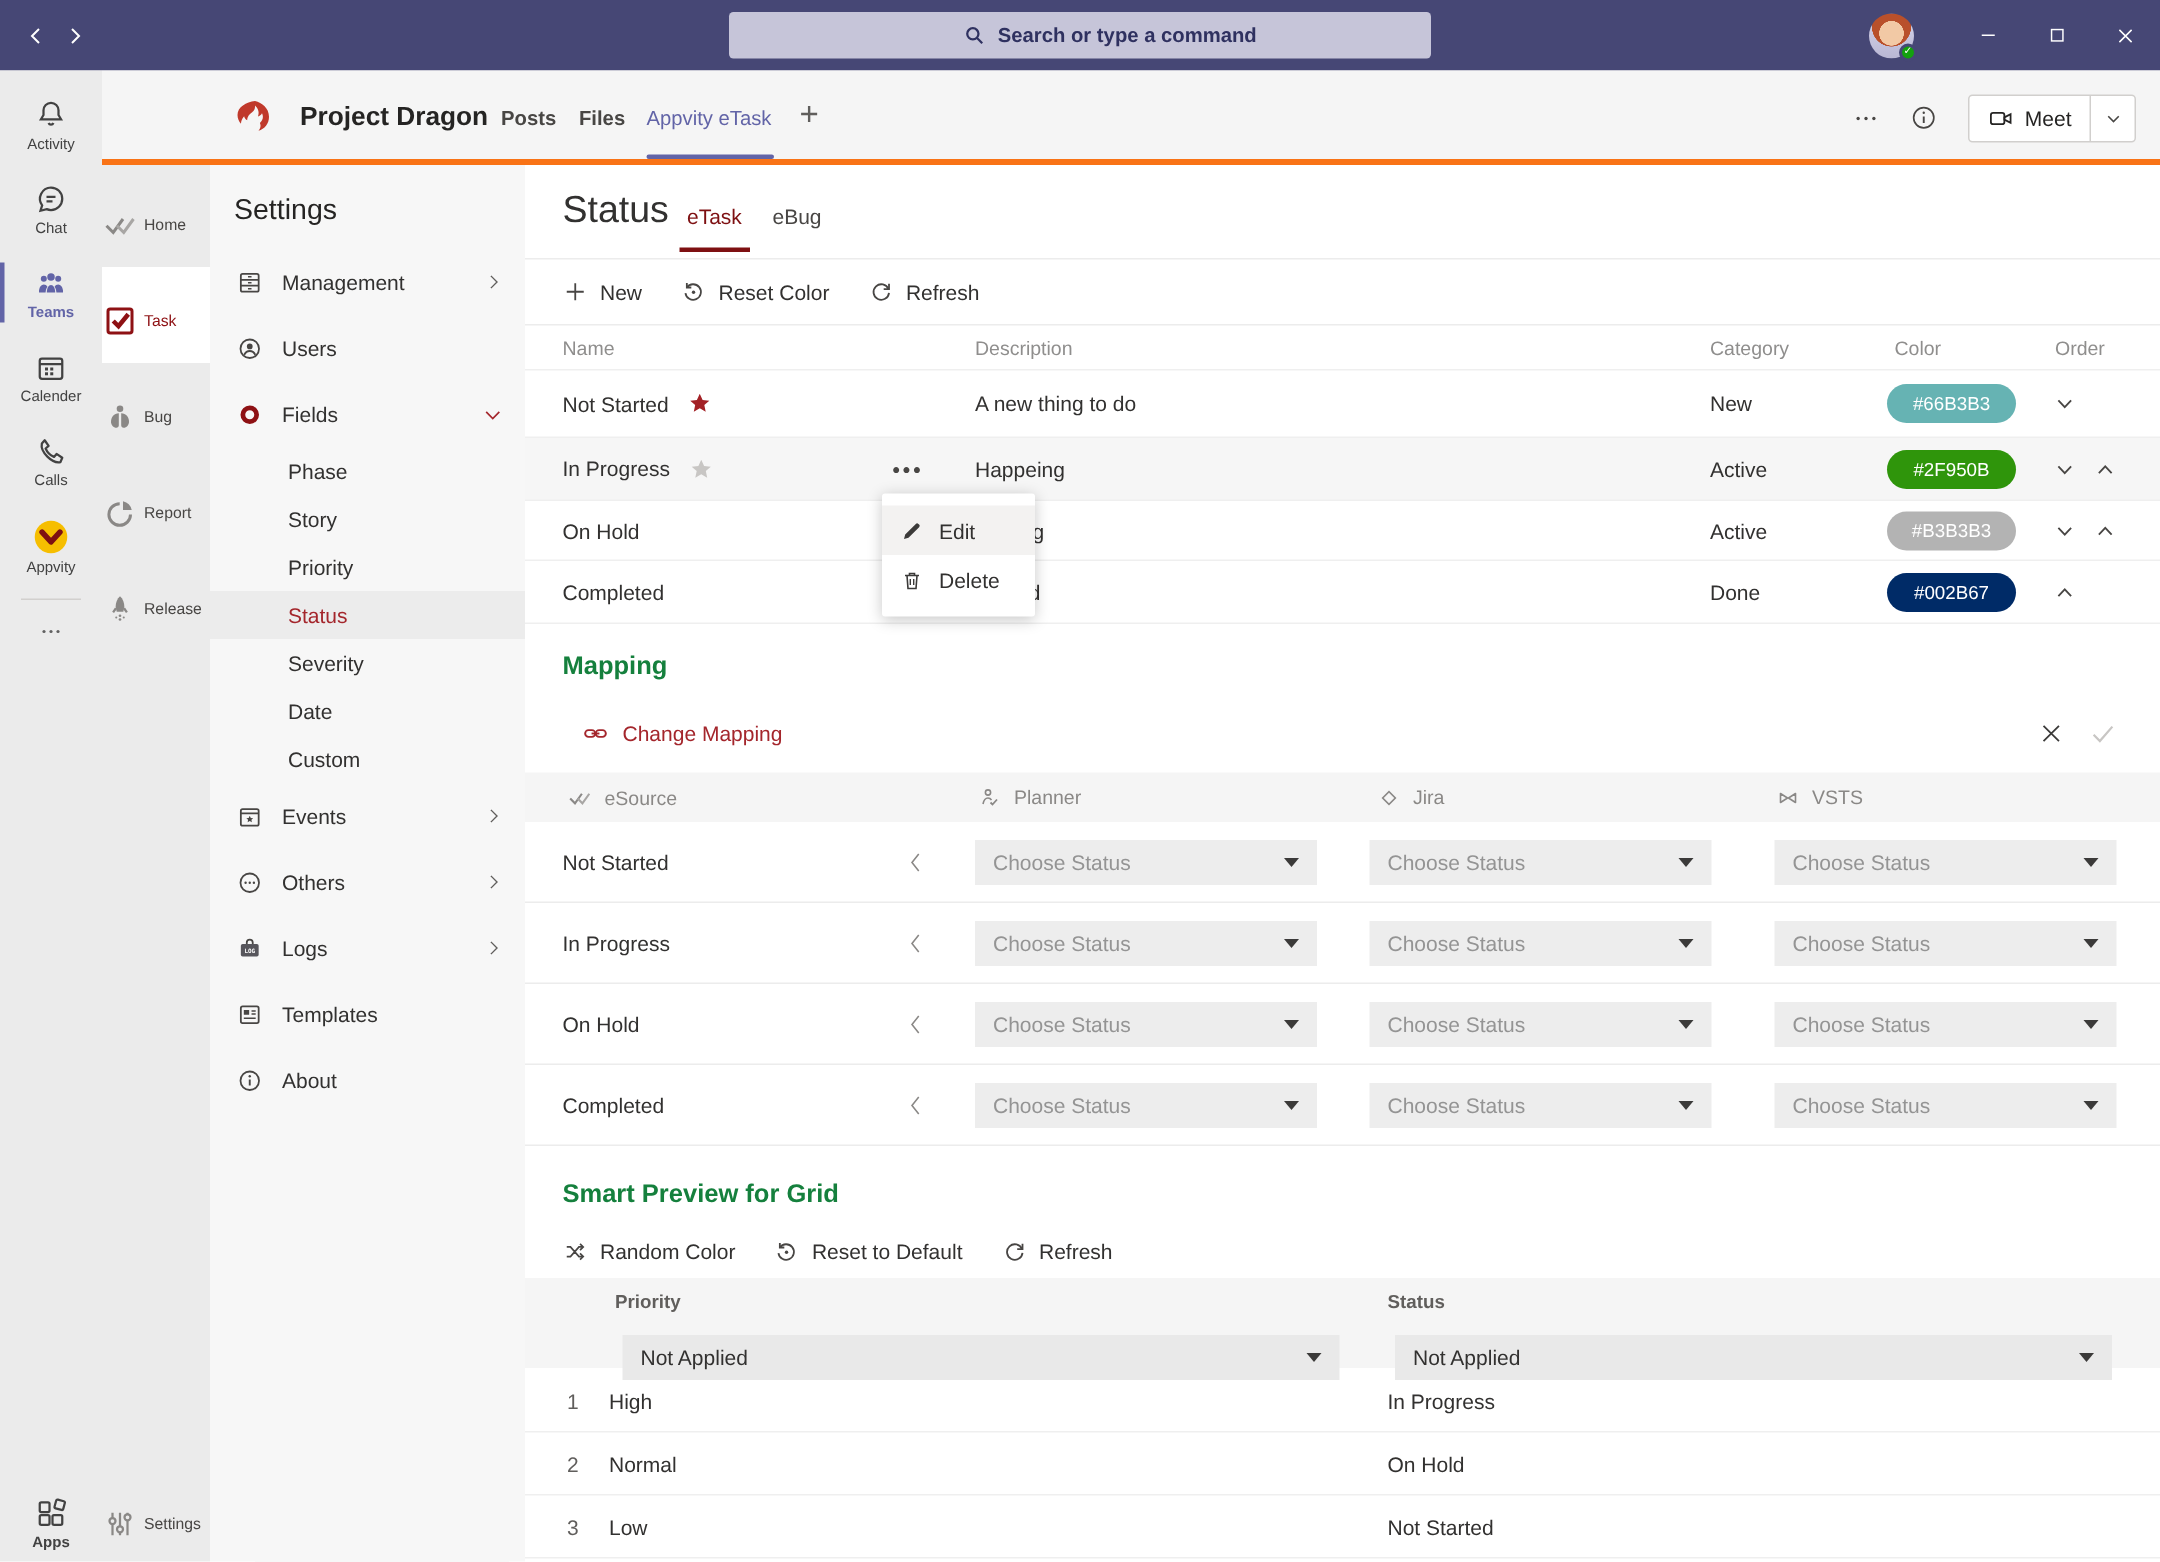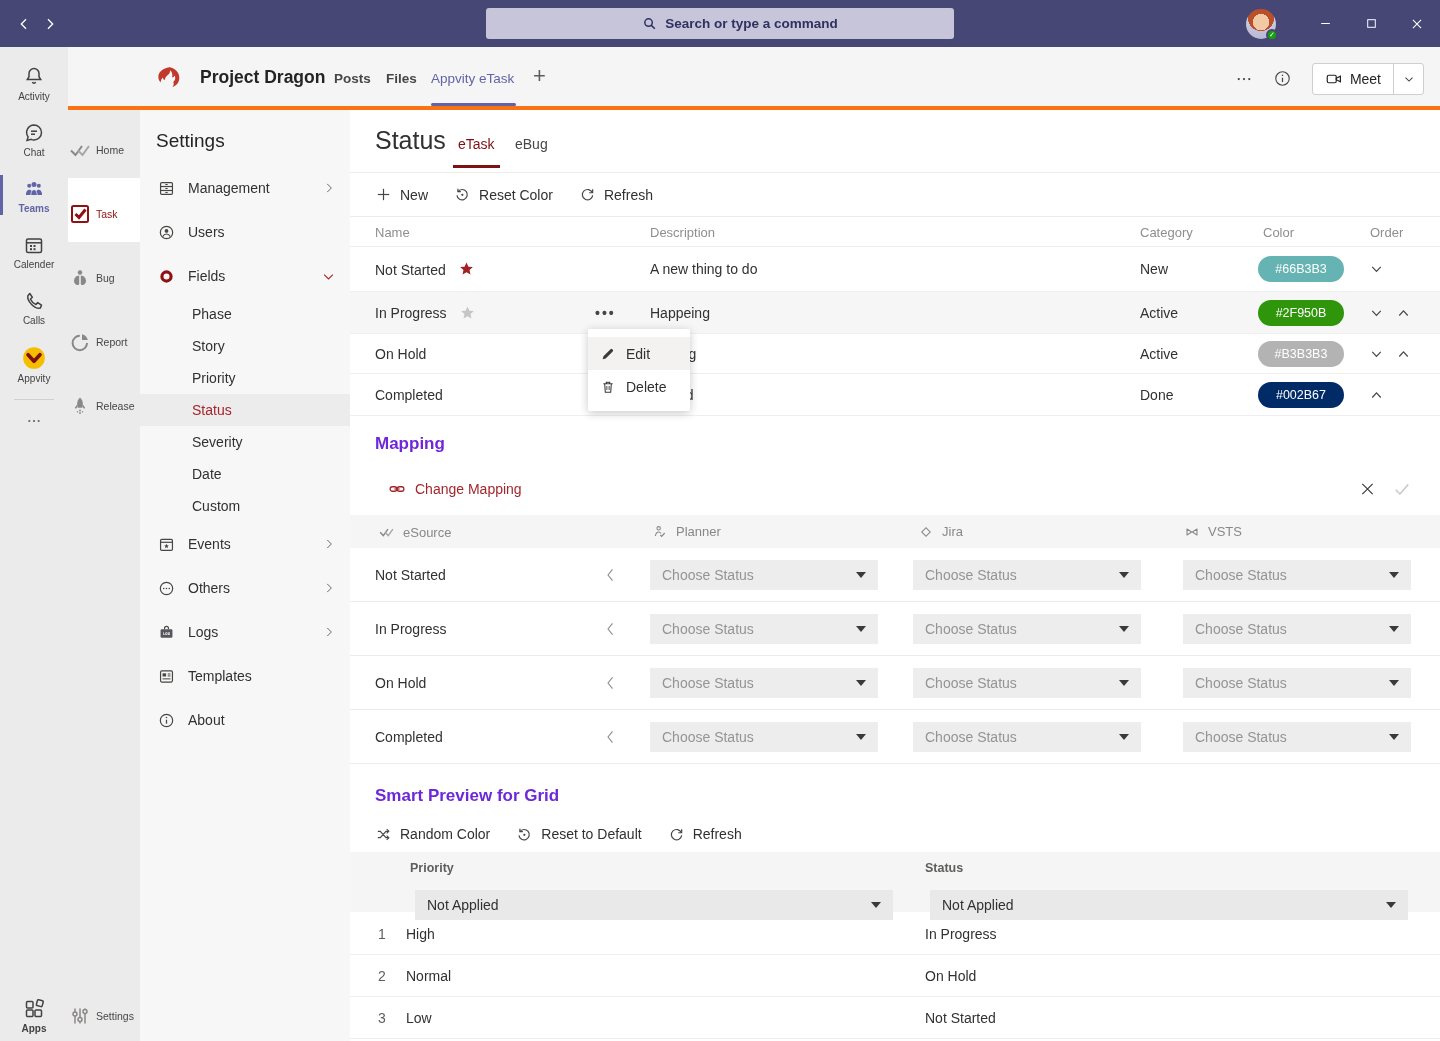--- a/index.html
+++ b/index.html
@@ -79,21 +79,21 @@
   .row { border-bottom:1px solid #efefef; }
   .row.hovered { background:#f6f6f6; }
   .more-trigger { position:absolute; left:245px; top:50%; transform:translateY(-50%); letter-spacing:2px; font-weight:bold; color:#484644; cursor:pointer; font-size:14px; }
 
   
   .ctx-menu { position:absolute; left:588px; top:329px; width:102px; background:#fff; border-radius:2px; box-shadow:0 2px 10px rgba(0,0,0,.22); padding:8px 0; z-index:40; }
   .ctx-item { height:33px; display:flex; align-items:center; gap:10px; padding-left:12px; font-size:14px; color:#323130; cursor:pointer; }
   .ctx-item.hl { background:#f3f2f1; }
 
   
-  .sec-title { position:absolute; left:25px; font-size:17px; font-weight:bold; color:#6d28d9; }
+  .sec-title { position:absolute; left:25px; font-size:17px; font-weight:bold; color:#15803d; }
   .link-red { display:flex; align-items:center; gap:9px; color:#a4262c; font-size:14px; cursor:pointer; }
   .map-head { background:#f5f5f5; }
   .map-col { position:absolute; top:50%; transform:translateY(-50%); display:flex; align-items:center; gap:8px; font-size:13px; color:#8a8886; }
   .map-row { border-bottom:1px solid #ececec; }
   .dd { position:absolute; top:50%; transform:translateY(-50%); height:30px; background:#ededed; display:flex; align-items:center; justify-content:space-between; padding:0 12px; cursor:pointer; }
   .dd span { font-size:14px; color:#949494; }
   .dd .tri { width:0; height:0; border-left:5px solid transparent; border-right:5px solid transparent; border-top:6px solid #3b3a39; }
   .dd.filled span { color:#323130; }
 
   

